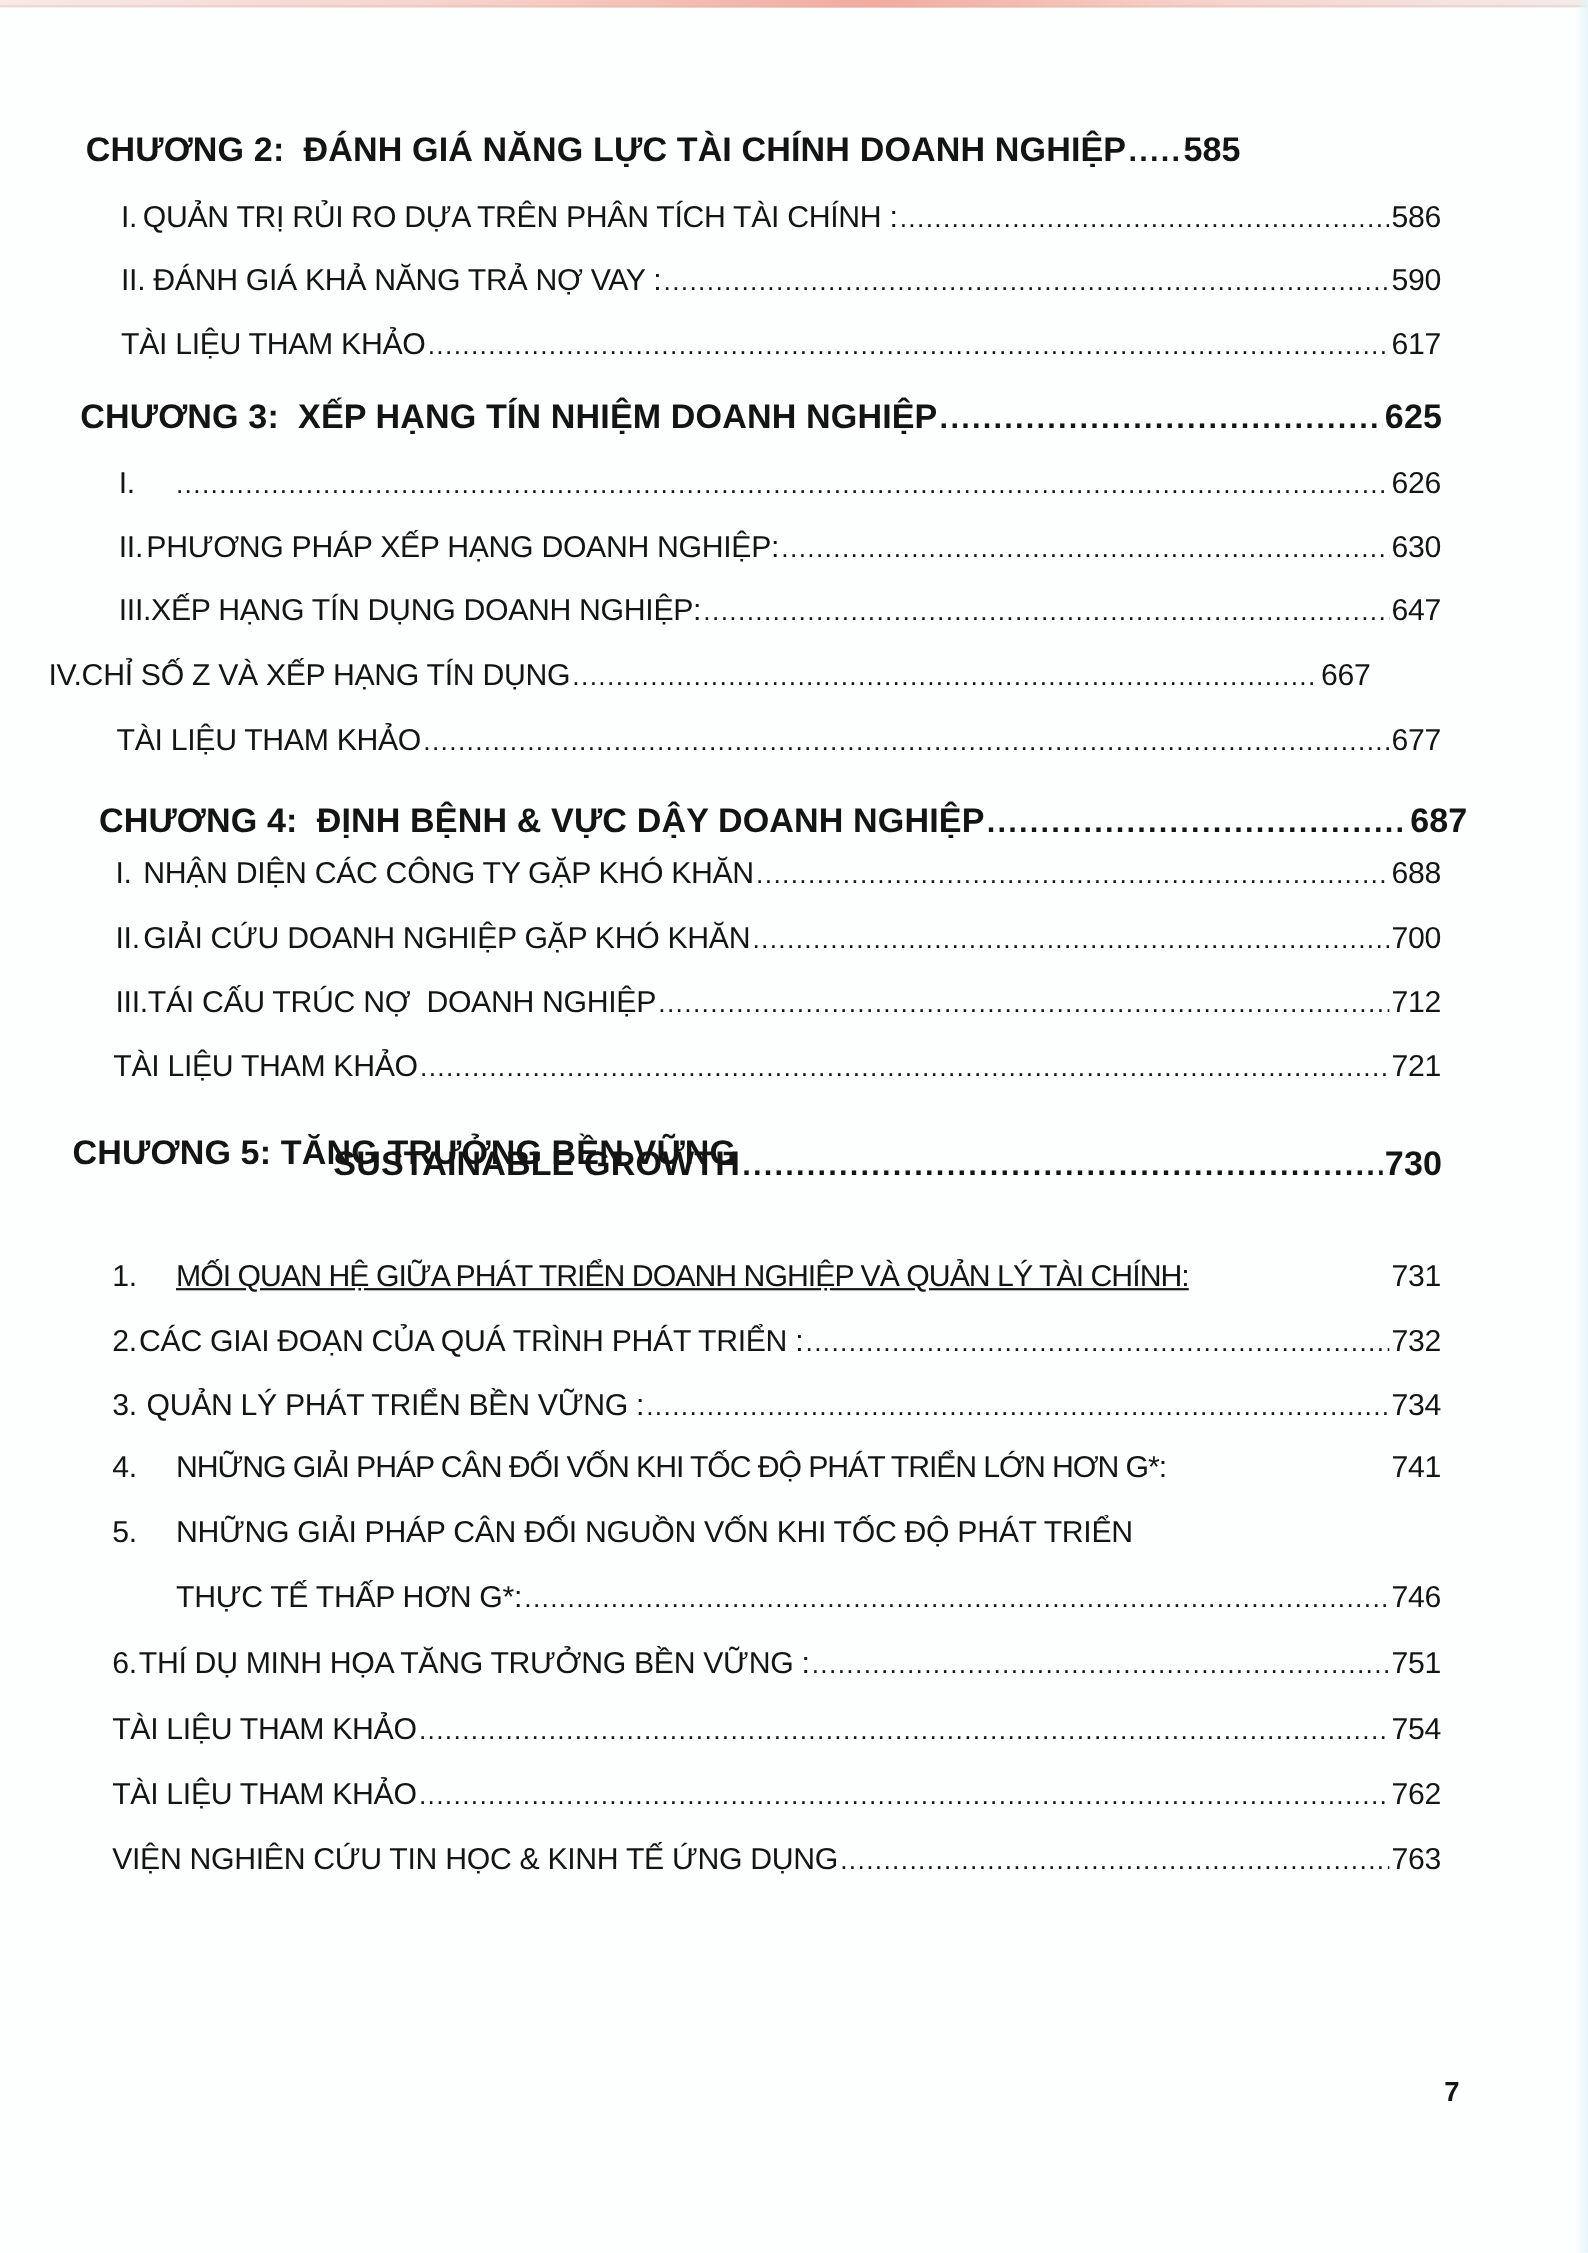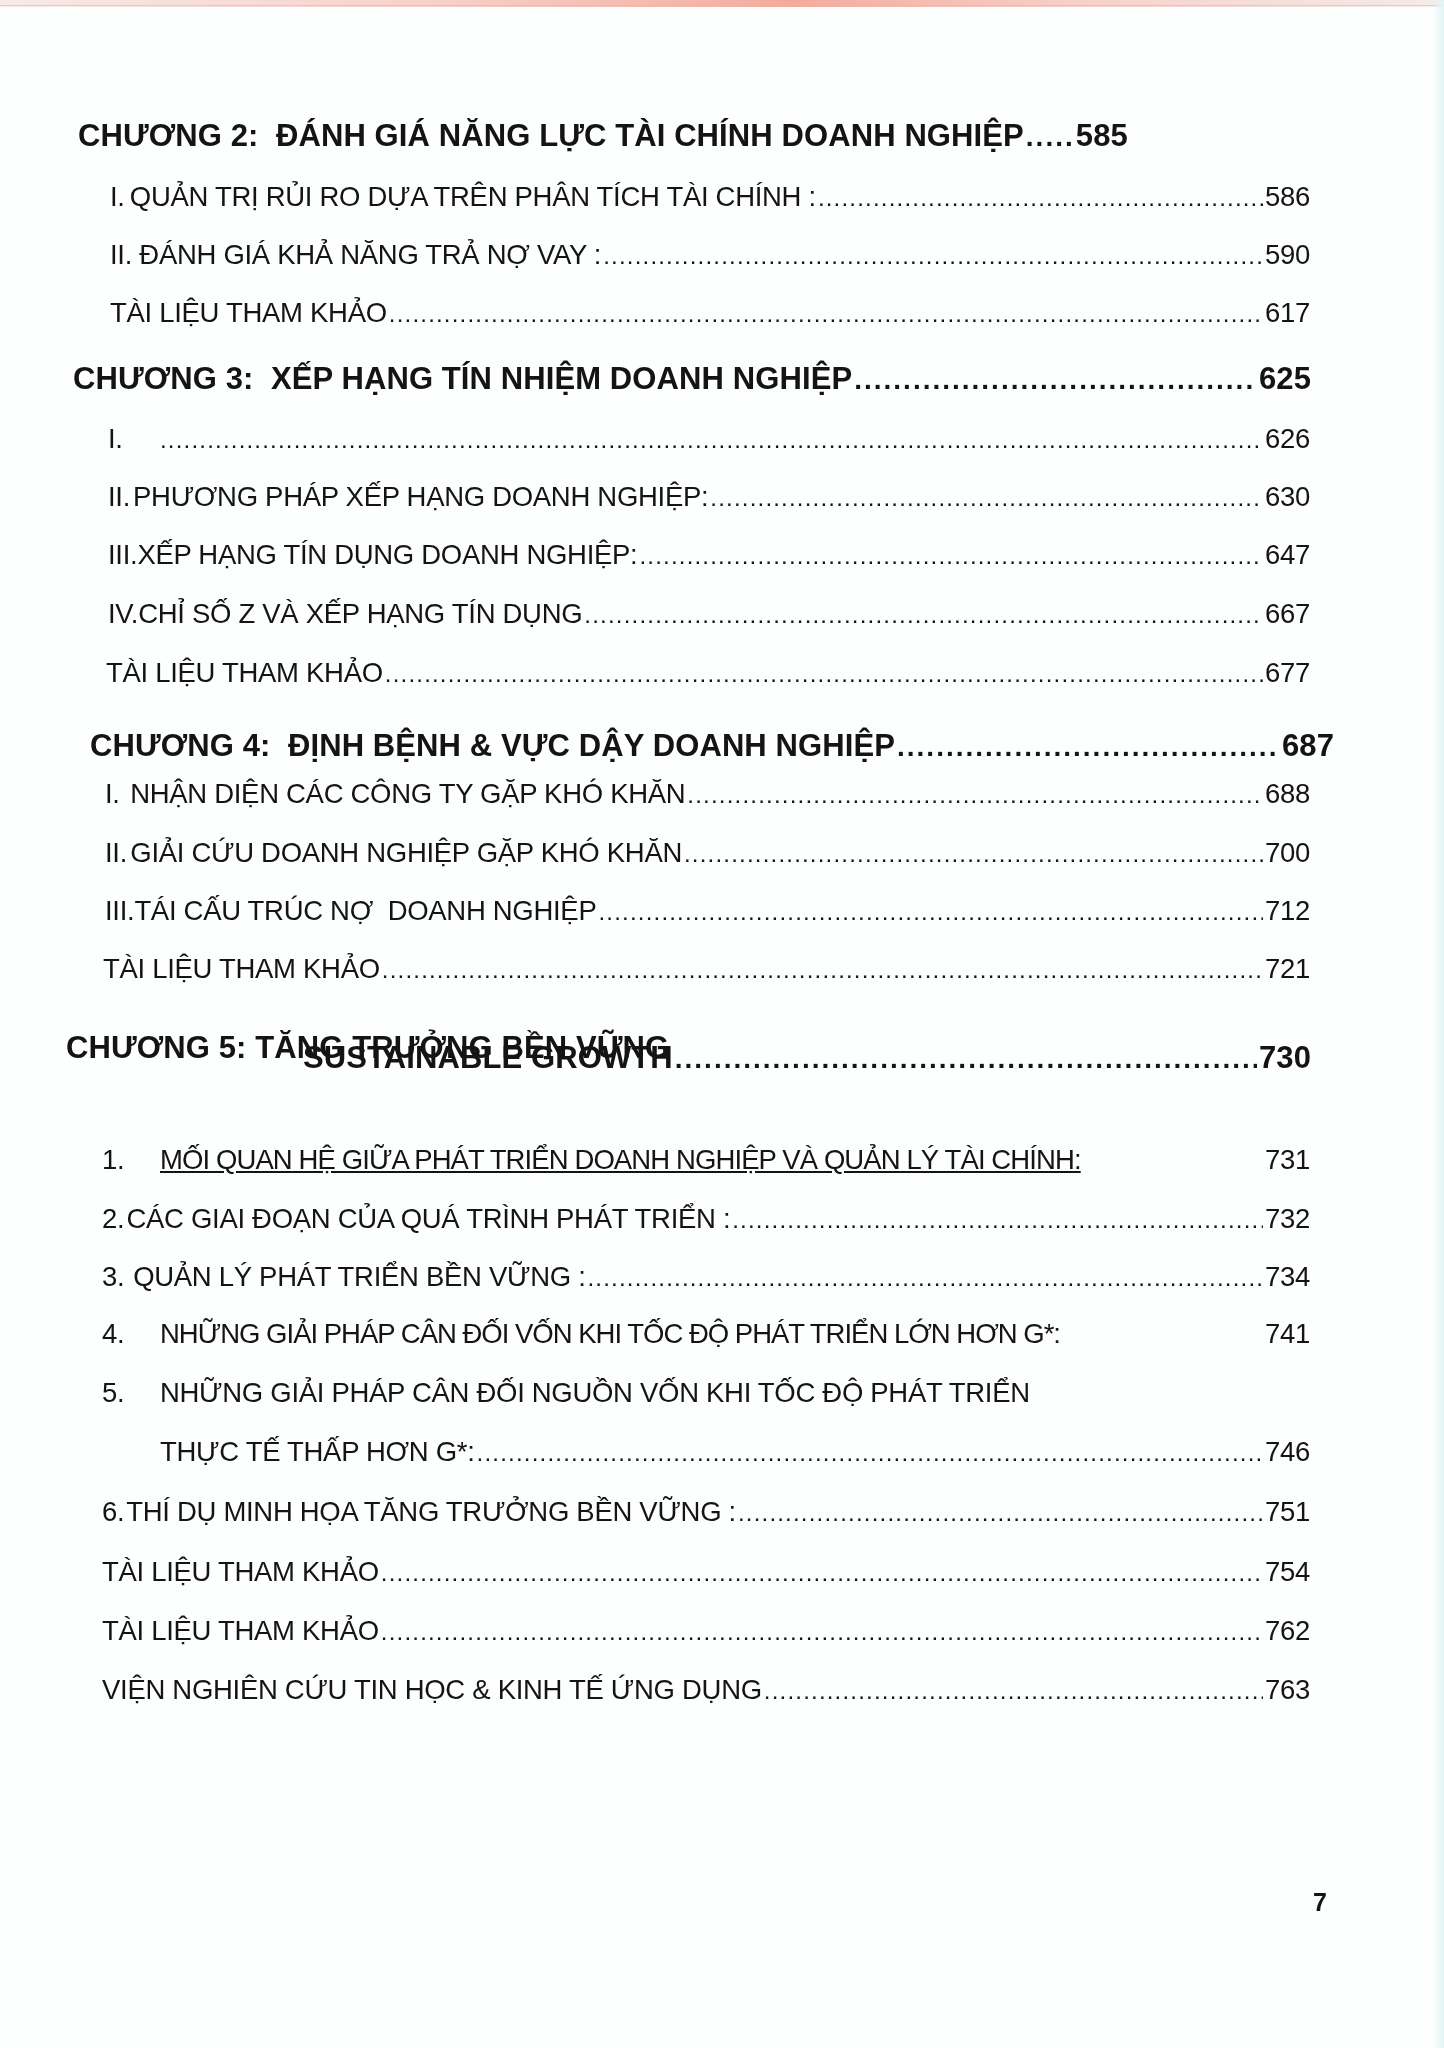--- a/index.html
+++ b/index.html
@@ -85,21 +85,21 @@
     <span class="title">PHƯƠNG PHÁP XẾP HẠNG DOANH NGHIỆP:</span>
     <span class="leader">................................................................................................................................................................</span>
     <span class="page">630</span>
   </div>
   <div class="row item" style="top:539px; padding-left:108px; width:1202px;">
     <span class="num" style="width:52px;">III.</span>
     <span class="title">XẾP HẠNG TÍN DỤNG DOANH NGHIỆP:</span>
     <span class="leader">................................................................................................................................................................</span>
     <span class="page">647</span>
   </div>
-  <div class="row item" style="top:598px; padding-left:108px; width:1202px;">
+  <div class="row item" style="top:598px; padding-left:44px; width:1202px;">
     <span class="num" style="width:52px;">IV.</span>
     <span class="title">CHỈ SỐ Z VÀ XẾP HẠNG TÍN DỤNG</span>
     <span class="leader">................................................................................................................................................................</span>
     <span class="page">667</span>
   </div>
   <div class="row item" style="top:657px; padding-left:106px; width:1204px;">
     <span class="title">TÀI LIỆU THAM KHẢO</span>
     <span class="leader">................................................................................................................................................................</span>
     <span class="page">677</span>
   </div>

